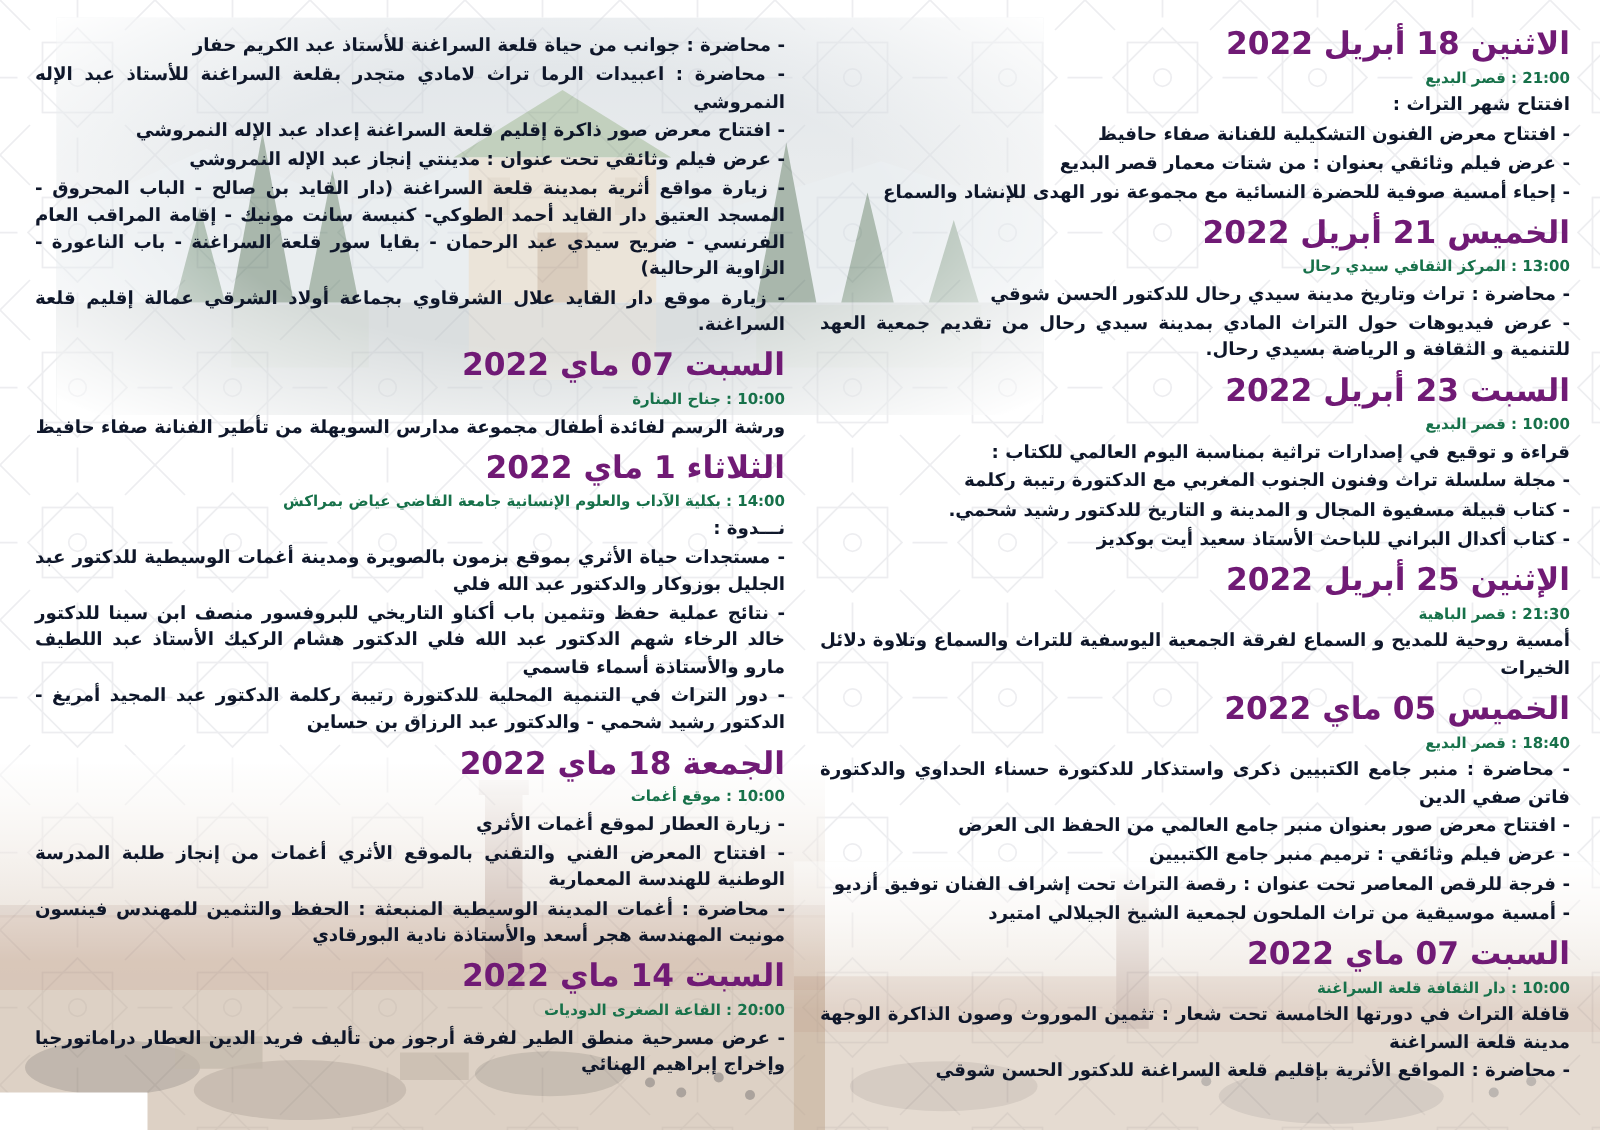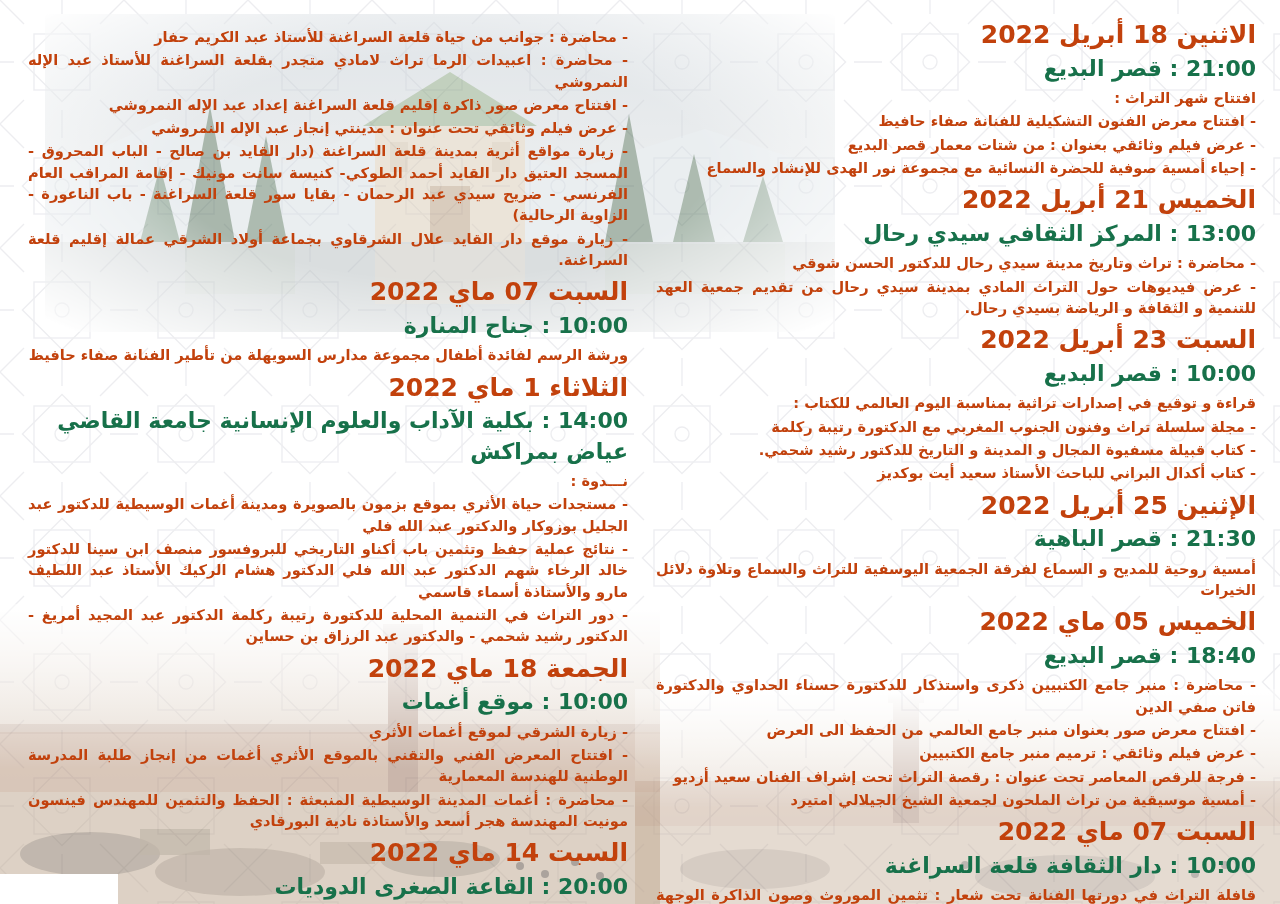--- a/index.html
+++ b/index.html
@@ -18,29 +18,29 @@
     background:radial-gradient(ellipse at 50% 48%, rgba(255,255,255,0) 48%, #ffffff 96%);}
   .fade-top{position:absolute;inset:0;
     background:linear-gradient(to bottom,#ffffff 2%, rgba(255,255,255,0) 55%);}
   .corner-box{position:absolute;left:0;bottom:0;width:118px;height:30px;background:#fff;z-index:4;}
   
   .col{position:absolute;width:600px;z-index:6;}
   .col-right{right:24px;top:18px;}
   .col-left{left:28px;top:24px;}
   .event-section{margin:0 0 5px 0;}
   .date{
-    font-size:25px;font-weight:bold;color:#c2410c;
+    font-size:25px;font-weight:bold;color:#701a75;
     margin:0 0 2px 0;line-height:1.35;
   }
   .venue{
-    font-size:22px;font-weight:bold;color:#17714a;
+    font-size:12px;font-weight:bold;color:#17714a;
     margin:0 0 3px 0;line-height:1.38;
   }
   .line{
-    font-size:14.6px;font-weight:bold;color:#c2410c;
+    font-size:14.6px;font-weight:bold;color:#0f172a;
     margin:2px 0;line-height:1.46;text-align:justify;
   }
 </style>
 </head>
 <body>
 
 <div class="page">
 
   <svg class="bg-pattern" width="1280" height="904" xmlns="http://www.w3.org/2000/svg">
     <defs>
@@ -165,27 +165,27 @@
           <h2 class="date">الإثنين 25 أبريل 2022</h2>
           <h3 class="venue">21:30 : قصر الباهية</h3>
           <p class="line">أمسية روحية للمديح و السماع لفرقة الجمعية اليوسفية للتراث والسماع وتلاوة دلائل الخيرات</p>
         </section>
         <section class="event-section">
           <h2 class="date">الخميس 05 ماي 2022</h2>
           <h3 class="venue">18:40 : قصر البديع</h3>
           <p class="line">- محاضرة : منبر جامع الكتبيين ذكرى واستذكار للدكتورة حسناء الحداوي والدكتورة فاتن صفي الدين</p>
           <p class="line">- افتتاح معرض صور بعنوان منبر جامع العالمي من الحفظ الى العرض</p>
           <p class="line">- عرض فيلم وثائقي : ترميم منبر جامع الكتبيين</p>
-          <p class="line">- فرجة للرقص المعاصر تحت عنوان : رقصة التراث تحت إشراف الفنان سعيد أزديو</p>
+          <p class="line">- فرجة للرقص المعاصر تحت عنوان : رقصة التراث تحت إشراف الفنان توفيق أزديو</p>
           <p class="line">- أمسية موسيقية من تراث الملحون لجمعية الشيخ الجيلالي امتيرد</p>
         </section>
         <section class="event-section">
           <h2 class="date">السبت 07 ماي 2022</h2>
           <h3 class="venue">10:00 : دار الثقافة قلعة السراغنة</h3>
-          <p class="line">قافلة التراث في دورتها الفنانة تحت شعار : تثمين الموروث وصون الذاكرة الوجهة مدينة قلعة السراغنة</p>
+          <p class="line">قافلة التراث في دورتها الخامسة تحت شعار : تثمين الموروث وصون الذاكرة الوجهة مدينة قلعة السراغنة</p>
           <p class="line">- محاضرة : المواقع الأثرية بإقليم قلعة السراغنة للدكتور الحسن شوقي</p>
         </section>
       </section>
     <section class="col col-left">
         <section class="event-section">
           <p class="line">- محاضرة : جوانب من حياة قلعة السراغنة للأستاذ عبد الكريم حفار</p>
           <p class="line">- محاضرة : اعبيدات الرما تراث لامادي متجدر بقلعة السراغنة للأستاذ عبد الإله النمروشي</p>
           <p class="line">- افتتاح معرض صور ذاكرة إقليم قلعة السراغنة إعداد عبد الإله النمروشي</p>
           <p class="line">- عرض فيلم وثائقي تحت عنوان : مدينتي إنجاز عبد الإله النمروشي</p>
           <p class="line">- زيارة مواقع أثرية بمدينة قلعة السراغنة (دار القايد بن صالح - الباب المحروق - المسجد العتيق دار القايد أحمد الطوكي- كنيسة سانت مونيك - إقامة المراقب العام الفرنسي - ضريح سيدي عبد الرحمان - بقايا سور قلعة السراغنة - باب الناعورة - الزاوية الرحالية)</p>
@@ -200,21 +200,21 @@
           <h2 class="date">الثلاثاء 1 ماي 2022</h2>
           <h3 class="venue">14:00 : بكلية الآداب والعلوم الإنسانية جامعة القاضي عياض بمراكش</h3>
           <p class="line">نـــدوة :</p>
           <p class="line">- مستجدات حياة الأثري بموقع بزمون بالصويرة ومدينة أغمات الوسيطية للدكتور عبد الجليل بوزوكار والدكتور عبد الله فلي</p>
           <p class="line">- نتائج عملية حفظ وتثمين باب أكناو التاريخي للبروفسور منصف ابن سينا للدكتور خالد الرخاء شهم الدكتور عبد الله فلي الدكتور هشام الركيك الأستاذ عبد اللطيف مارو والأستاذة أسماء قاسمي</p>
           <p class="line">- دور التراث في التنمية المحلية للدكتورة رتيبة ركلمة الدكتور عبد المجيد أمريغ - الدكتور رشيد شحمي - والدكتور عبد الرزاق بن حساين</p>
         </section>
         <section class="event-section">
           <h2 class="date">الجمعة 18 ماي 2022</h2>
           <h3 class="venue">10:00 : موقع أغمات</h3>
-          <p class="line">- زيارة الشرقي لموقع أغمات الأثري</p>
+          <p class="line">- زيارة العطار لموقع أغمات الأثري</p>
           <p class="line">- افتتاح المعرض الفني والتقني بالموقع الأثري أغمات من إنجاز طلبة المدرسة الوطنية للهندسة المعمارية</p>
           <p class="line">- محاضرة : أغمات المدينة الوسيطية المنبعثة : الحفظ والتثمين للمهندس فينسون مونيت المهندسة هجر أسعد والأستاذة نادية البورقادي</p>
         </section>
         <section class="event-section">
           <h2 class="date">السبت 14 ماي 2022</h2>
           <h3 class="venue">20:00 : القاعة الصغرى الدوديات</h3>
           <p class="line">- عرض مسرحية منطق الطير لفرقة أرجوز من تأليف فريد الدين العطار دراماتورجيا وإخراج إبراهيم الهنائي</p>
         </section>
       </section>
   </main>

